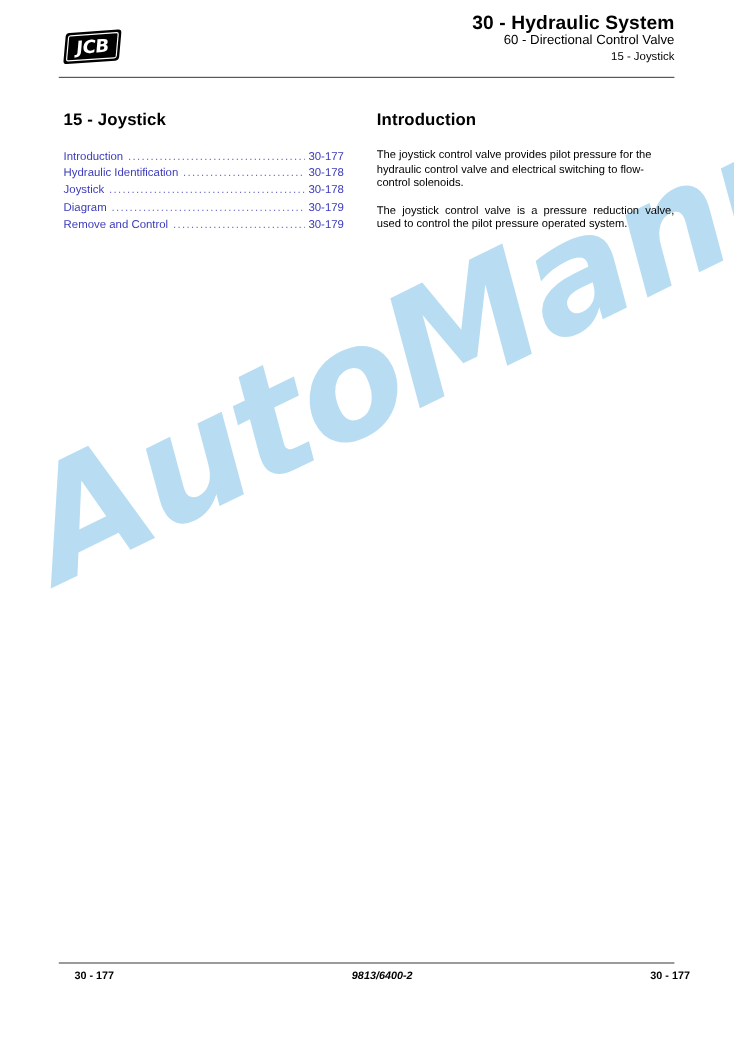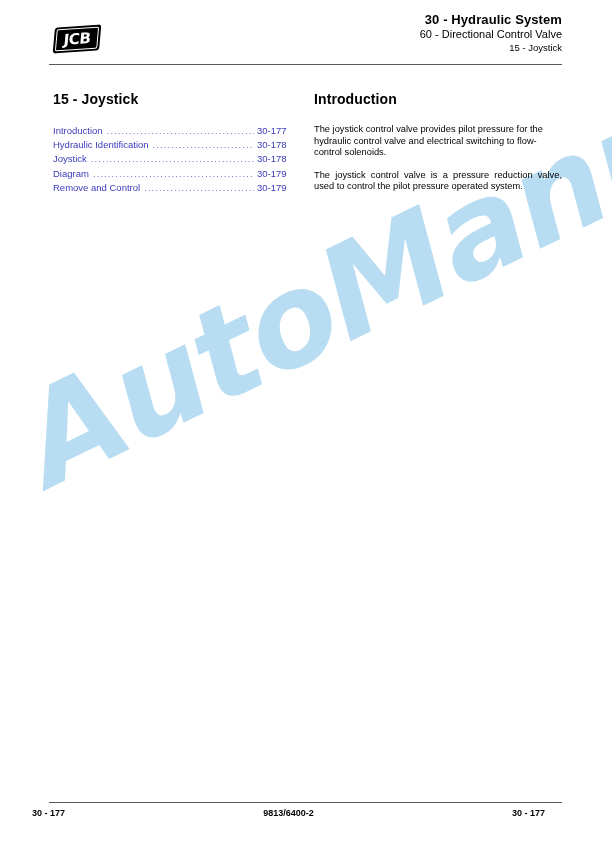--- a/index.html
+++ b/index.html
@@ -77,21 +77,21 @@
     font-weight: bold;
     font-size: 15px;
     letter-spacing: -0.5px;
     line-height: 1;
   }
   .header-titles {
     text-align: right;
     width: 513px;
   }
   .header-line1 {
-    font-size: 13px;
+    font-size: 16px;
     font-weight: bold;
     line-height: 15px;
     letter-spacing: 0.1px;
   }
   .header-line2 {
     font-size: 11px;
     font-weight: normal;
     line-height: 14px;
     text-align: right;
   }
@@ -178,31 +178,31 @@
     position: absolute;
     left: 49px;
     top: 802px;
     width: 513px;
     height: 1px;
     background: #58585a;
     z-index: 2;
   }
   .footer {
     position: absolute;
-    left: 32px;
+    left: 62px;
     top: 808px;
     width: 513px;
     display: flex;
     justify-content: space-between;
     align-items: baseline;
     font-size: 9px;
     font-weight: bold;
     z-index: 2;
   }
-  .footer-center { flex: 0 0 auto; }
+  .footer-center { flex: 0 0 auto; font-style: italic; }
   .footer-left, .footer-right { flex: 0 0 auto; }
 </style>
 </head>
 <body>
 
 <div class="page">
 
   <div class="watermark">AutoManual</div>
 
   <div class="header">

